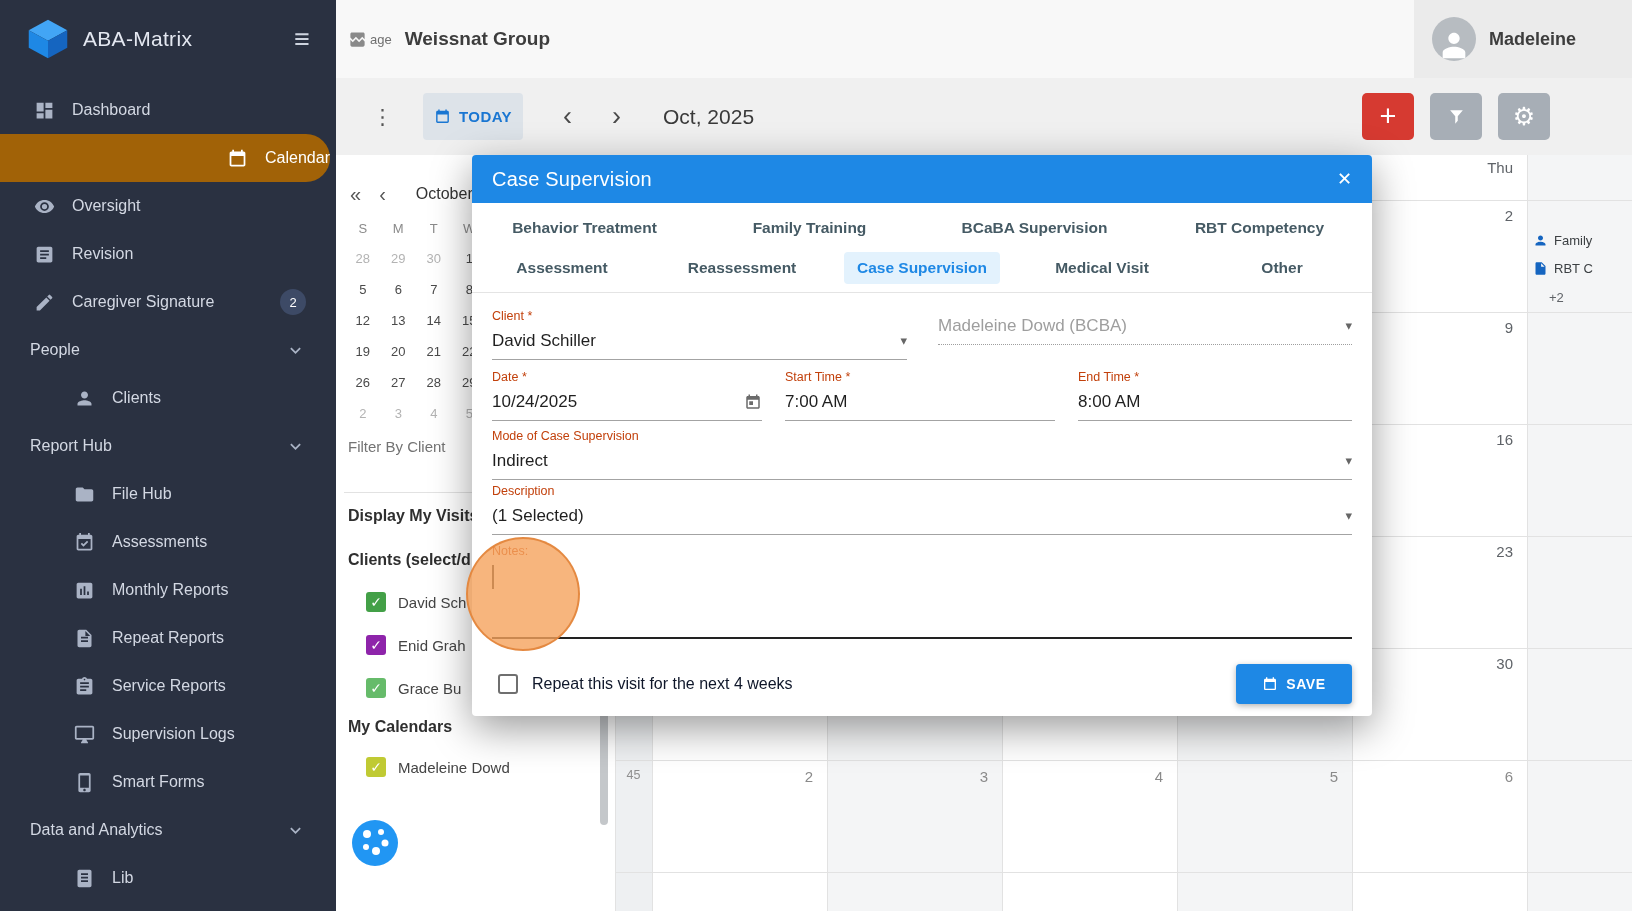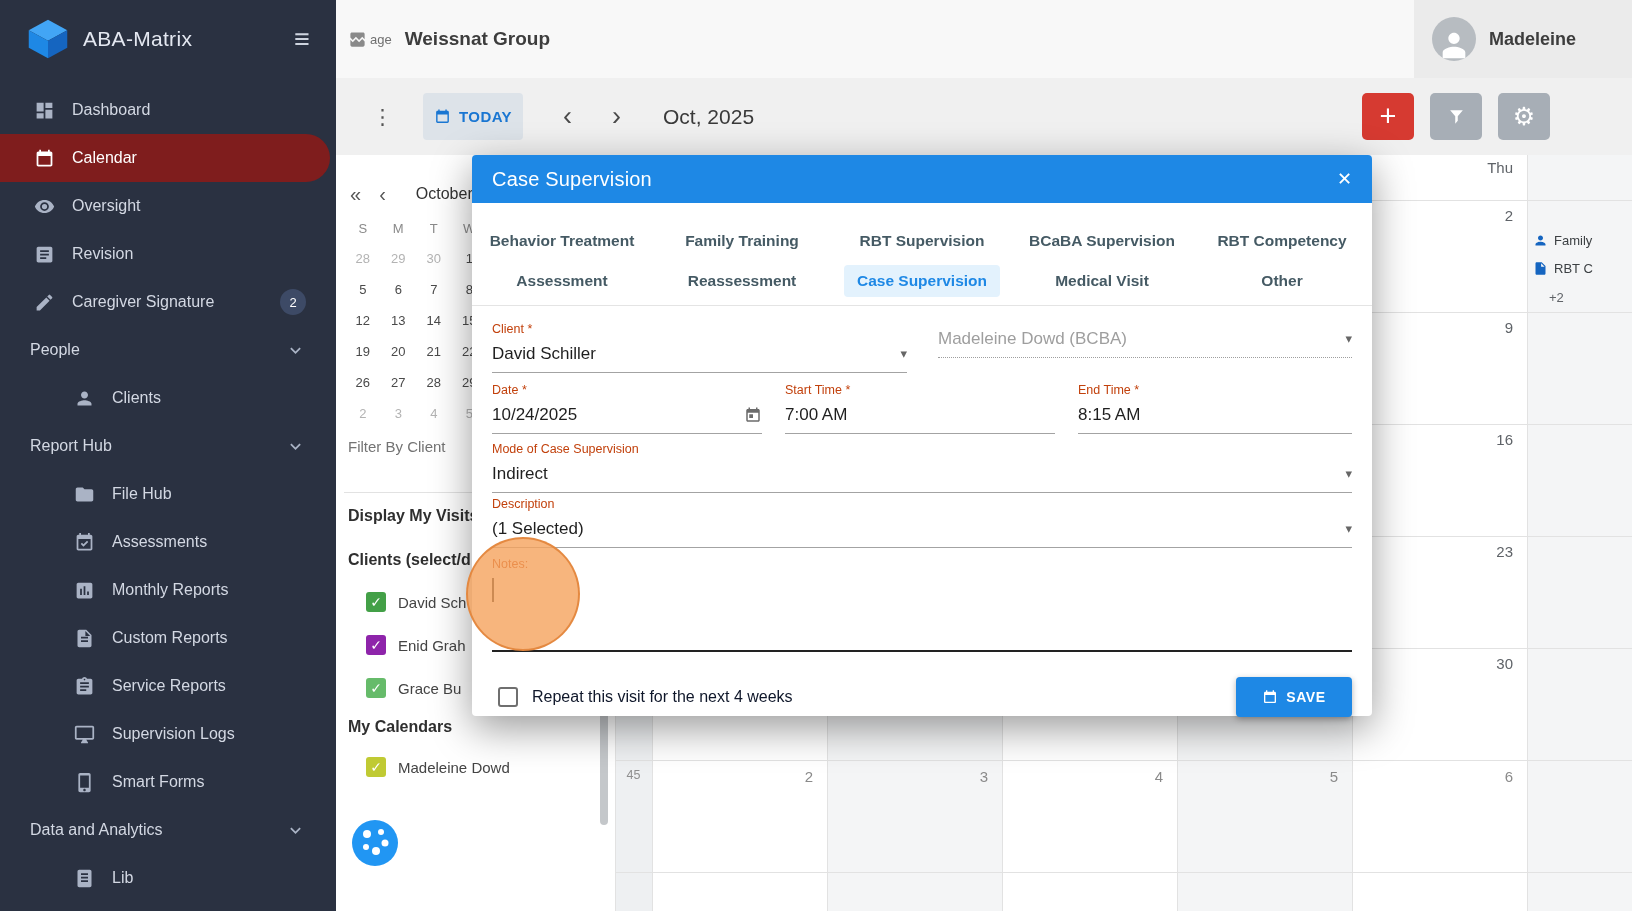--- a/index.html
+++ b/index.html
@@ -11,21 +11,21 @@
   #sidebar { position:absolute; left:0; top:0; width:336px; height:911px; background:#2a3141; z-index:5; overflow:hidden; }
   .sb-header { height:78px; display:flex; align-items:center; padding:0 26px; }
   .sb-logo { width:44px; height:44px; display:flex; }
   .sb-brand { font-size:21px; color:#e4e8f1; margin-left:13px; letter-spacing:.3px; }
   .sb-burger { margin-left:auto; font-size:27px; color:#ced4df; line-height:1; cursor:pointer; }
   .sb-nav { margin-top:8px; }
   .sb-item { height:48px; display:flex; align-items:center; padding-left:34px; gap:17px; font-size:16px; color:#d3d8e3; cursor:pointer; }
   .sb-item svg { width:21px; height:21px; fill:#aab3c5; flex:none; }
   .sb-item.sub { padding-left:74px; }
   .sb-item.group { padding-left:30px; font-size:16px; }
-  .sb-item.active { background:#7f1d1d; color:#fff; width:330px; border-radius:0 26px 26px 0; }
+  .sb-item.active { background:#a16207; color:#fff; width:330px; border-radius:0 26px 26px 0;justify-content:flex-end; }
   .sb-item.active svg { fill:#fff; }
   .badge { margin-left:auto; margin-right:30px; width:26px; height:26px; border-radius:50%; background:#3d4a66; color:#fff; font-size:13px; display:flex; align-items:center; justify-content:center; }
   .chev { margin-left:auto; margin-right:30px; width:18px; height:18px; fill:#aab3c5; }
 
   
   #topbar { position:absolute; left:336px; top:0; width:1296px; height:78px; background:#f8f8f8; display:flex; align-items:center; }
   .broken-img { margin-left:12px; display:flex; align-items:center; gap:3px; color:#6f6f6f; font-size:13px; }
   .broken-img svg { width:19px; height:19px; fill:#8a8a8a; }
   .practice { font-size:19px; font-weight:700; color:#3d3d3d; margin-left:13px; }
   .user-chip { margin-left:auto; height:78px; background:#ebebeb; display:flex; align-items:center; padding:0 10px 0 18px; gap:13px; min-width:218px; cursor:pointer; }
@@ -82,21 +82,21 @@
   .wknum { position:absolute; left:0; top:613px; width:37px; text-align:center; font-size:12.5px; color:#8f8f8f; }
   .evt { position:absolute; left:918px; display:flex; align-items:center; gap:6px; font-size:13px; color:#3c4043; white-space:nowrap; cursor:pointer; }
   .evt svg { width:15px; height:15px; fill:#1565c0; flex:none; }
   .evt-more { position:absolute; left:934px; font-size:13px; color:#5f6368; cursor:pointer; }
 
   
   #modal { position:absolute; left:472px; top:155px; width:900px; height:561px; background:#fff; border-radius:4px; box-shadow:0 12px 40px rgba(0,0,0,.4); z-index:20; }
   .m-header { height:48px; background:#1e88e5; border-radius:4px 4px 0 0; display:flex; align-items:center; padding:0 20px; }
   .m-title { color:#fff; font-size:20px; font-weight:500; letter-spacing:.2px; }
   .m-close { margin-left:auto; color:#fff; font-size:18px; cursor:pointer; line-height:1; }
-  .m-tabs { padding-top:18px; }
+  .m-tabs { padding-top:5px; }
   .tab-row { display:flex; height:40px; }
   .tab { flex:1; display:flex; align-items:center; justify-content:center; font-size:15.5px; font-weight:600; color:#455a64; cursor:pointer; }
   .tab .pill { padding:7px 13px; border-radius:4px; }
   .tab.active .pill { color:#1e88e5; background:#e3f2fd; }
   .m-divider { height:1px; background:#e4e4e4; margin-top:4px; }
   .m-body { padding:0 20px; }
   .m-row { display:flex; }
   .field { cursor:pointer; }
   .f-label { font-size:12.5px; color:#c2410c; height:15px; }
   .f-control { display:flex; align-items:center; border-bottom:1px solid #a3a3a3; padding:6px 0 8px; font-size:17px; color:#1f1f1f; min-height:36px; }
@@ -197,21 +197,21 @@
       <div class="sb-item sub">
         <svg viewBox="0 0 24 24">
             <path d="M19 3H5c-1.1 0-2 .9-2 2v14c0 1.1.9 2 2 2h14c1.1 0 2-.9 2-2V5c0-1.1-.9-2-2-2zM9 17H7v-7h2v7zm4 0h-2V7h2v10zm4 0h-2v-4h2v4z"></path>
           </svg>
         <span>Monthly Reports</span>
       </div>
       <div class="sb-item sub">
         <svg viewBox="0 0 24 24">
             <path d="M14 2H6c-1.1 0-2 .9-2 2v16c0 1.1.9 2 2 2h12c1.1 0 2-.9 2-2V8l-6-6zm2 14H8v-2h8v2zm0-4H8v-2h8v2zm-3-5V3.5L18.5 9H13z"></path>
           </svg>
-        <span>Custom Reports</span>
+        <span>Repeat Reports</span>
       </div>
       <div class="sb-item sub">
         <svg viewBox="0 0 24 24">
             <path d="M19 3h-4.18C14.4 1.84 13.3 1 12 1c-1.3 0-2.4.84-2.82 2H5c-1.1 0-2 .9-2 2v14c0 1.1.9 2 2 2h14c1.1 0 2-.9 2-2V5c0-1.1-.9-2-2-2zm-7 0c.55 0 1 .45 1 1s-.45 1-1 1-1-.45-1-1 .45-1 1-1zm2 14H7v-2h7v2zm3-4H7v-2h10v2zm0-4H7V7h10v2z"></path>
           </svg>
         <span>Service Reports</span>
       </div>
       <div class="sb-item sub">
         <svg viewBox="0 0 24 24">
             <path d="M21 2H3c-1.1 0-2 .9-2 2v12c0 1.1.9 2 2 2h7l-2 3v1h8v-1l-2-3h7c1.1 0 2-.9 2-2V4c0-1.1-.9-2-2-2zm0 14H3V4h18v12z"></path>
@@ -415,23 +415,20 @@
     </div>
     <div class="m-tabs">
       <div class="tab-row">
         <div class="tab">
             <span class="pill">Behavior Treatment</span>
           </div>
         <div class="tab">
             <span class="pill">Family Training</span>
           </div>
         <div class="tab">
-            <span class="pill">RBT Supervision</span>
-          </div>
-        <div class="tab">
             <span class="pill">BCaBA Supervision</span>
           </div>
         <div class="tab">
             <span class="pill">RBT Competency</span>
           </div>
       </div>
       <div class="tab-row">
         <div class="tab">
             <span class="pill">Assessment</span>
           </div>
@@ -478,21 +475,21 @@
         </div>
         <div class="field" style="width:270px;margin-left:23px;">
           <div class="f-label">Start Time *</div>
           <div class="f-control">
               <span class="f-value">7:00 AM</span>
             </div>
         </div>
         <div class="field" style="width:274px;margin-left:23px;">
           <div class="f-label">End Time *</div>
           <div class="f-control">
-              <span class="f-value">8:15 AM</span>
+              <span class="f-value">8:00 AM</span>
             </div>
         </div>
       </div>
       <div class="m-row" style="margin-top:8px;">
         <div class="field" style="width:860px;">
           <div class="f-label">Mode of Case Supervision</div>
           <div class="f-control">
             <span class="f-value">Indirect</span>
             <span class="f-arrow">▾</span>
           </div>

